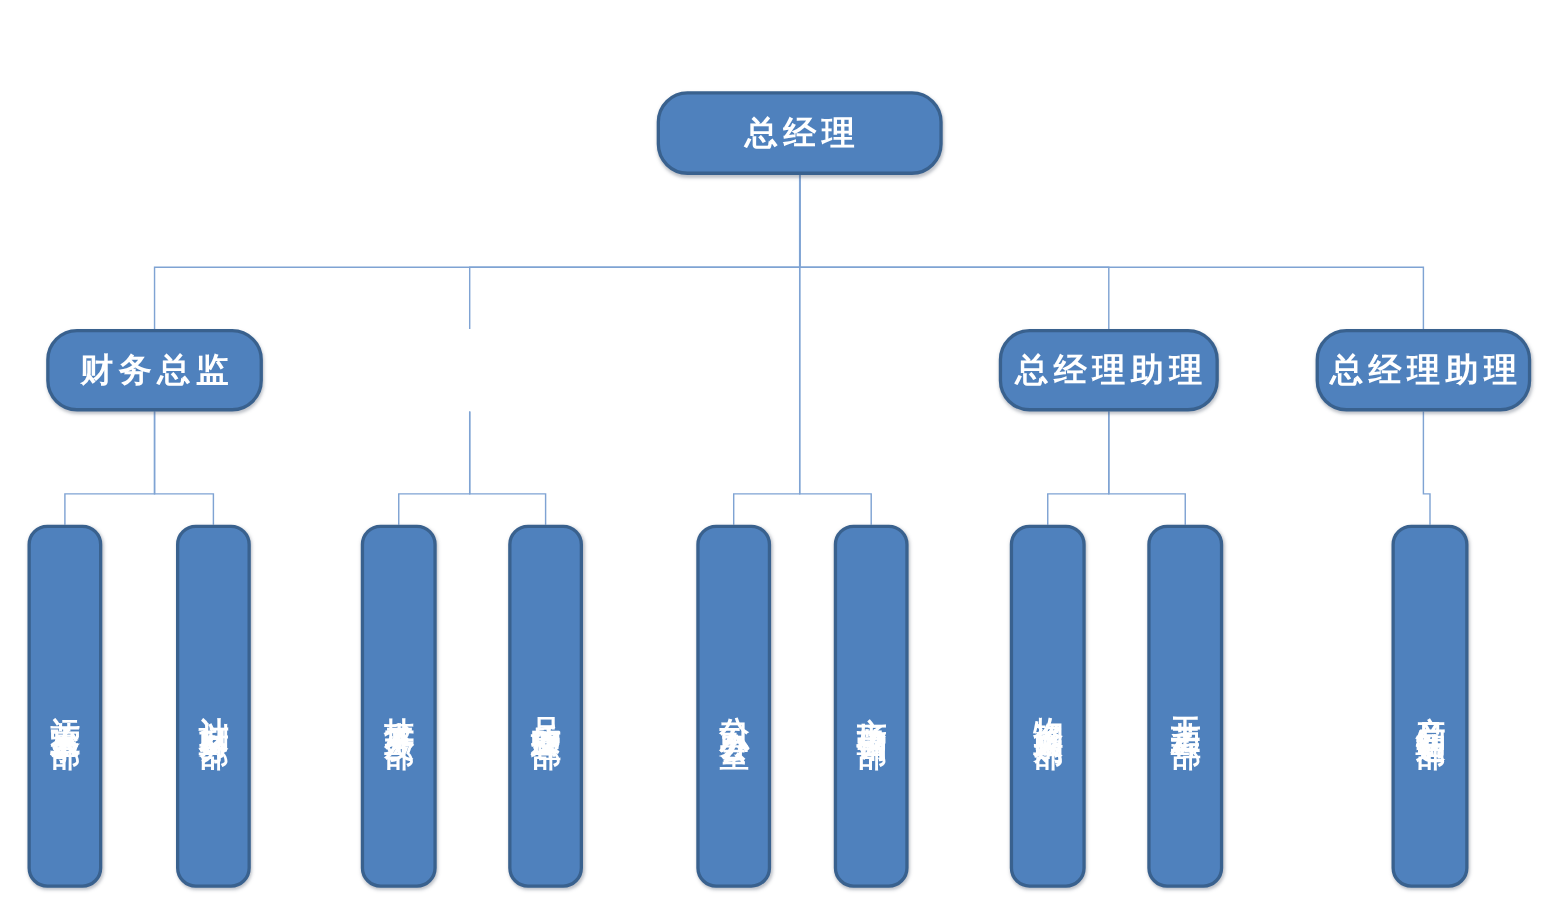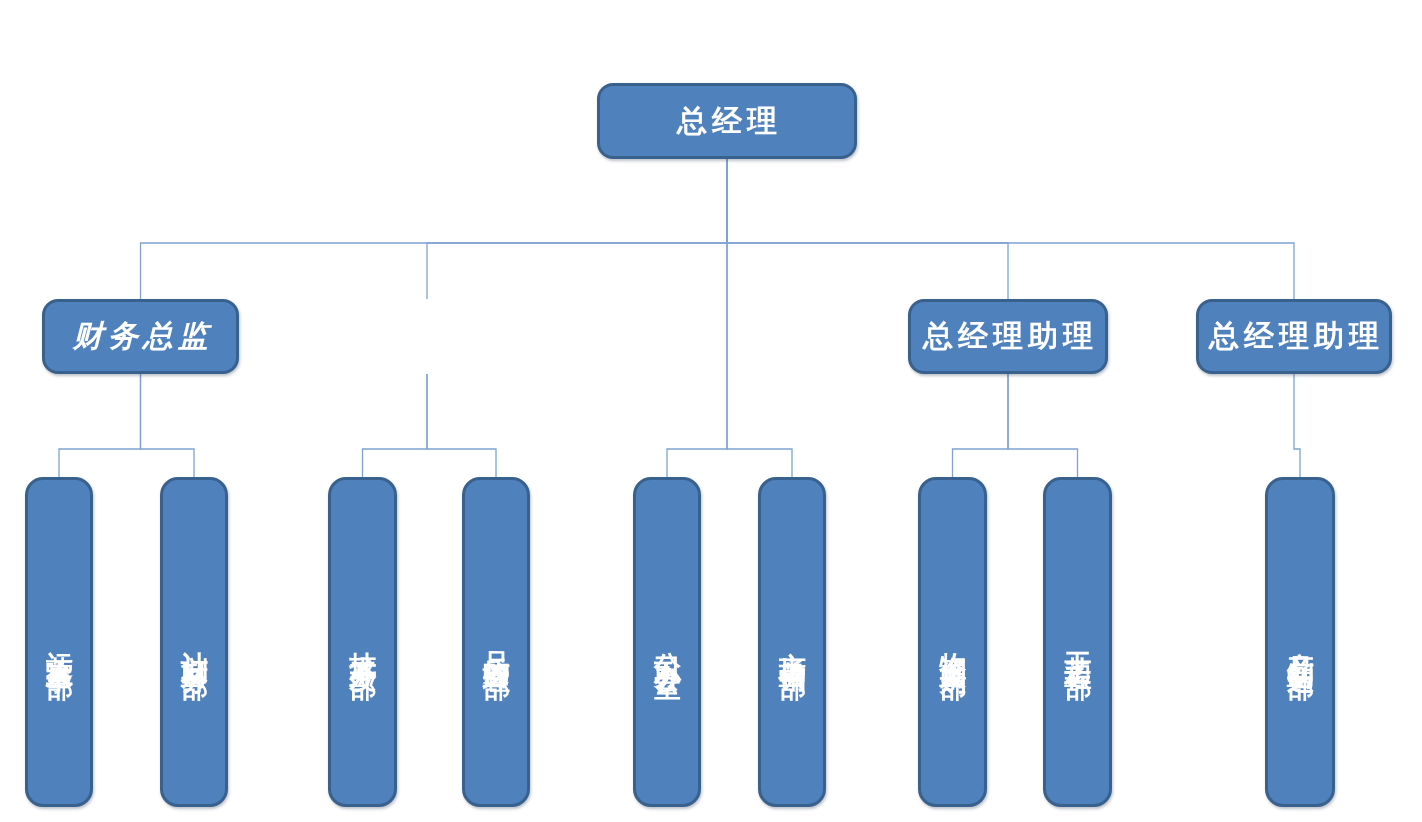--- a/index.html
+++ b/index.html
@@ -34,21 +34,21 @@
     background: var(--fill, #4f81bd);
     border: 3px solid var(--border, #39618e);
     display: flex;
     align-items: center;
     justify-content: center;
     color: var(--text, #ffffff);
     font-weight: bold;
     box-shadow: 1px 2px 3px rgba(70, 80, 100, 0.35);
   }
   .node.horizontal {
-    border-radius: 16px;
+    border-radius: 28px;
     font-size: 30px;
     letter-spacing: 5px;
     padding-left: 5px; 
     white-space: nowrap;
   }
   .node.vertical {
     border-radius: 18px;
     font-size: 27px;
   }
   .node.vertical .label {
@@ -74,21 +74,21 @@
       <path d="M 727 159 L 727 449 L 667 449 L 667 477"></path>
       <path d="M 727 159 L 727 449 L 792 449 L 792 477"></path>
       <path d="M 1008 374 L 1008 449 L 952.5 449 L 952.5 477"></path>
       <path d="M 1008 374 L 1008 449 L 1077.5 449 L 1077.5 477"></path>
       <path d="M 1294 374 L 1294 449 L 1300 449 L 1300 477"></path>
     </svg>
 
 <div class="node horizontal" style="left: 597px; top: 83px; width: 260px; height: 76px;">
       <span class="label">总经理</span>
     </div>
-    <div class="node horizontal" style="left: 42px; top: 299px; width: 197px; height: 75px; font-style: italic;">
+    <div class="node horizontal" style="left: 42px; top: 299px; width: 197px; height: 75px;">
       <span class="label">财务总监</span>
     </div>
     <div class="node horizontal" style="left: 908px; top: 299px; width: 200px; height: 75px;">
       <span class="label">总经理助理</span>
     </div>
     <div class="node horizontal" style="left: 1196px; top: 299px; width: 196px; height: 75px;">
       <span class="label">总经理助理</span>
     </div>
     <div class="node vertical" style="left: 25px; top: 477px; width: 68px; height: 330px;">
       <span class="label">运营人事部</span>

